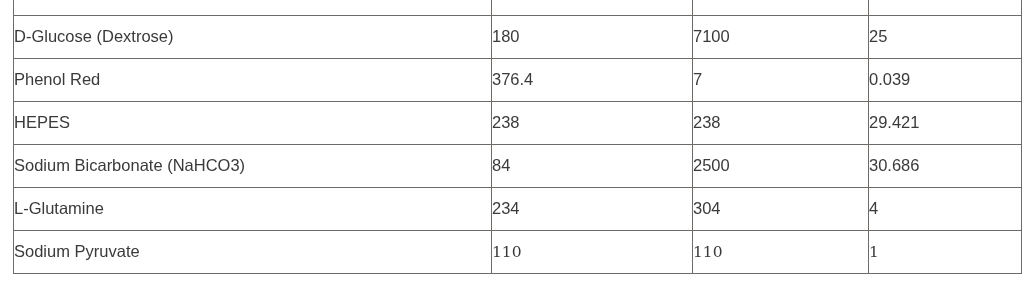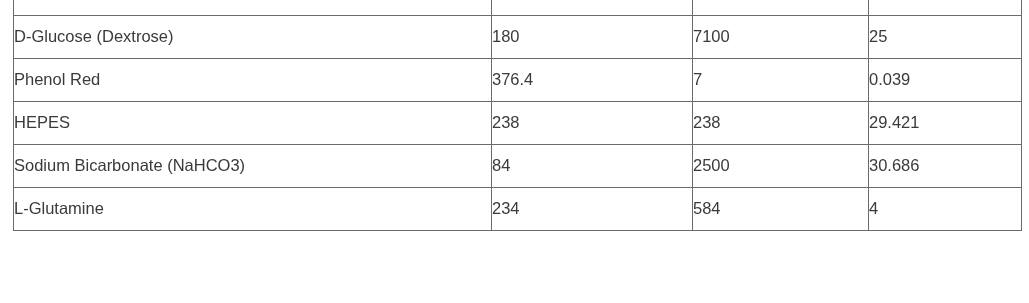--- a/index.html
+++ b/index.html
@@ -117,21 +117,27 @@
         <tr>
           <td class="cell-name">Sodium Bicarbonate (NaHCO3)</td>
           <td class="cell-mw">84</td>
           <td class="cell-conc">2500</td>
           <td class="cell-mm">30.686</td>
         </tr>
 
         <tr>
           <td class="cell-name">L-Glutamine</td>
           <td class="cell-mw">234</td>
-          <td class="cell-conc">584</td>
+          <td class="cell-conc">304</td>
           <td class="cell-mm">4</td>
         </tr>
 
+        <tr class="row-serif">
+          <td class="cell-name" style="font-family:'Liberation Sans',sans-serif;font-size:16.5px;">Sodium Pyruvate</td>
+          <td class="cell-mw">110</td>
+          <td class="cell-conc">110</td>
+          <td class="cell-mm">1</td>
+        </tr>
 
       </tbody>
     </table>
   </div>
 </div>
 
 </body></html>

